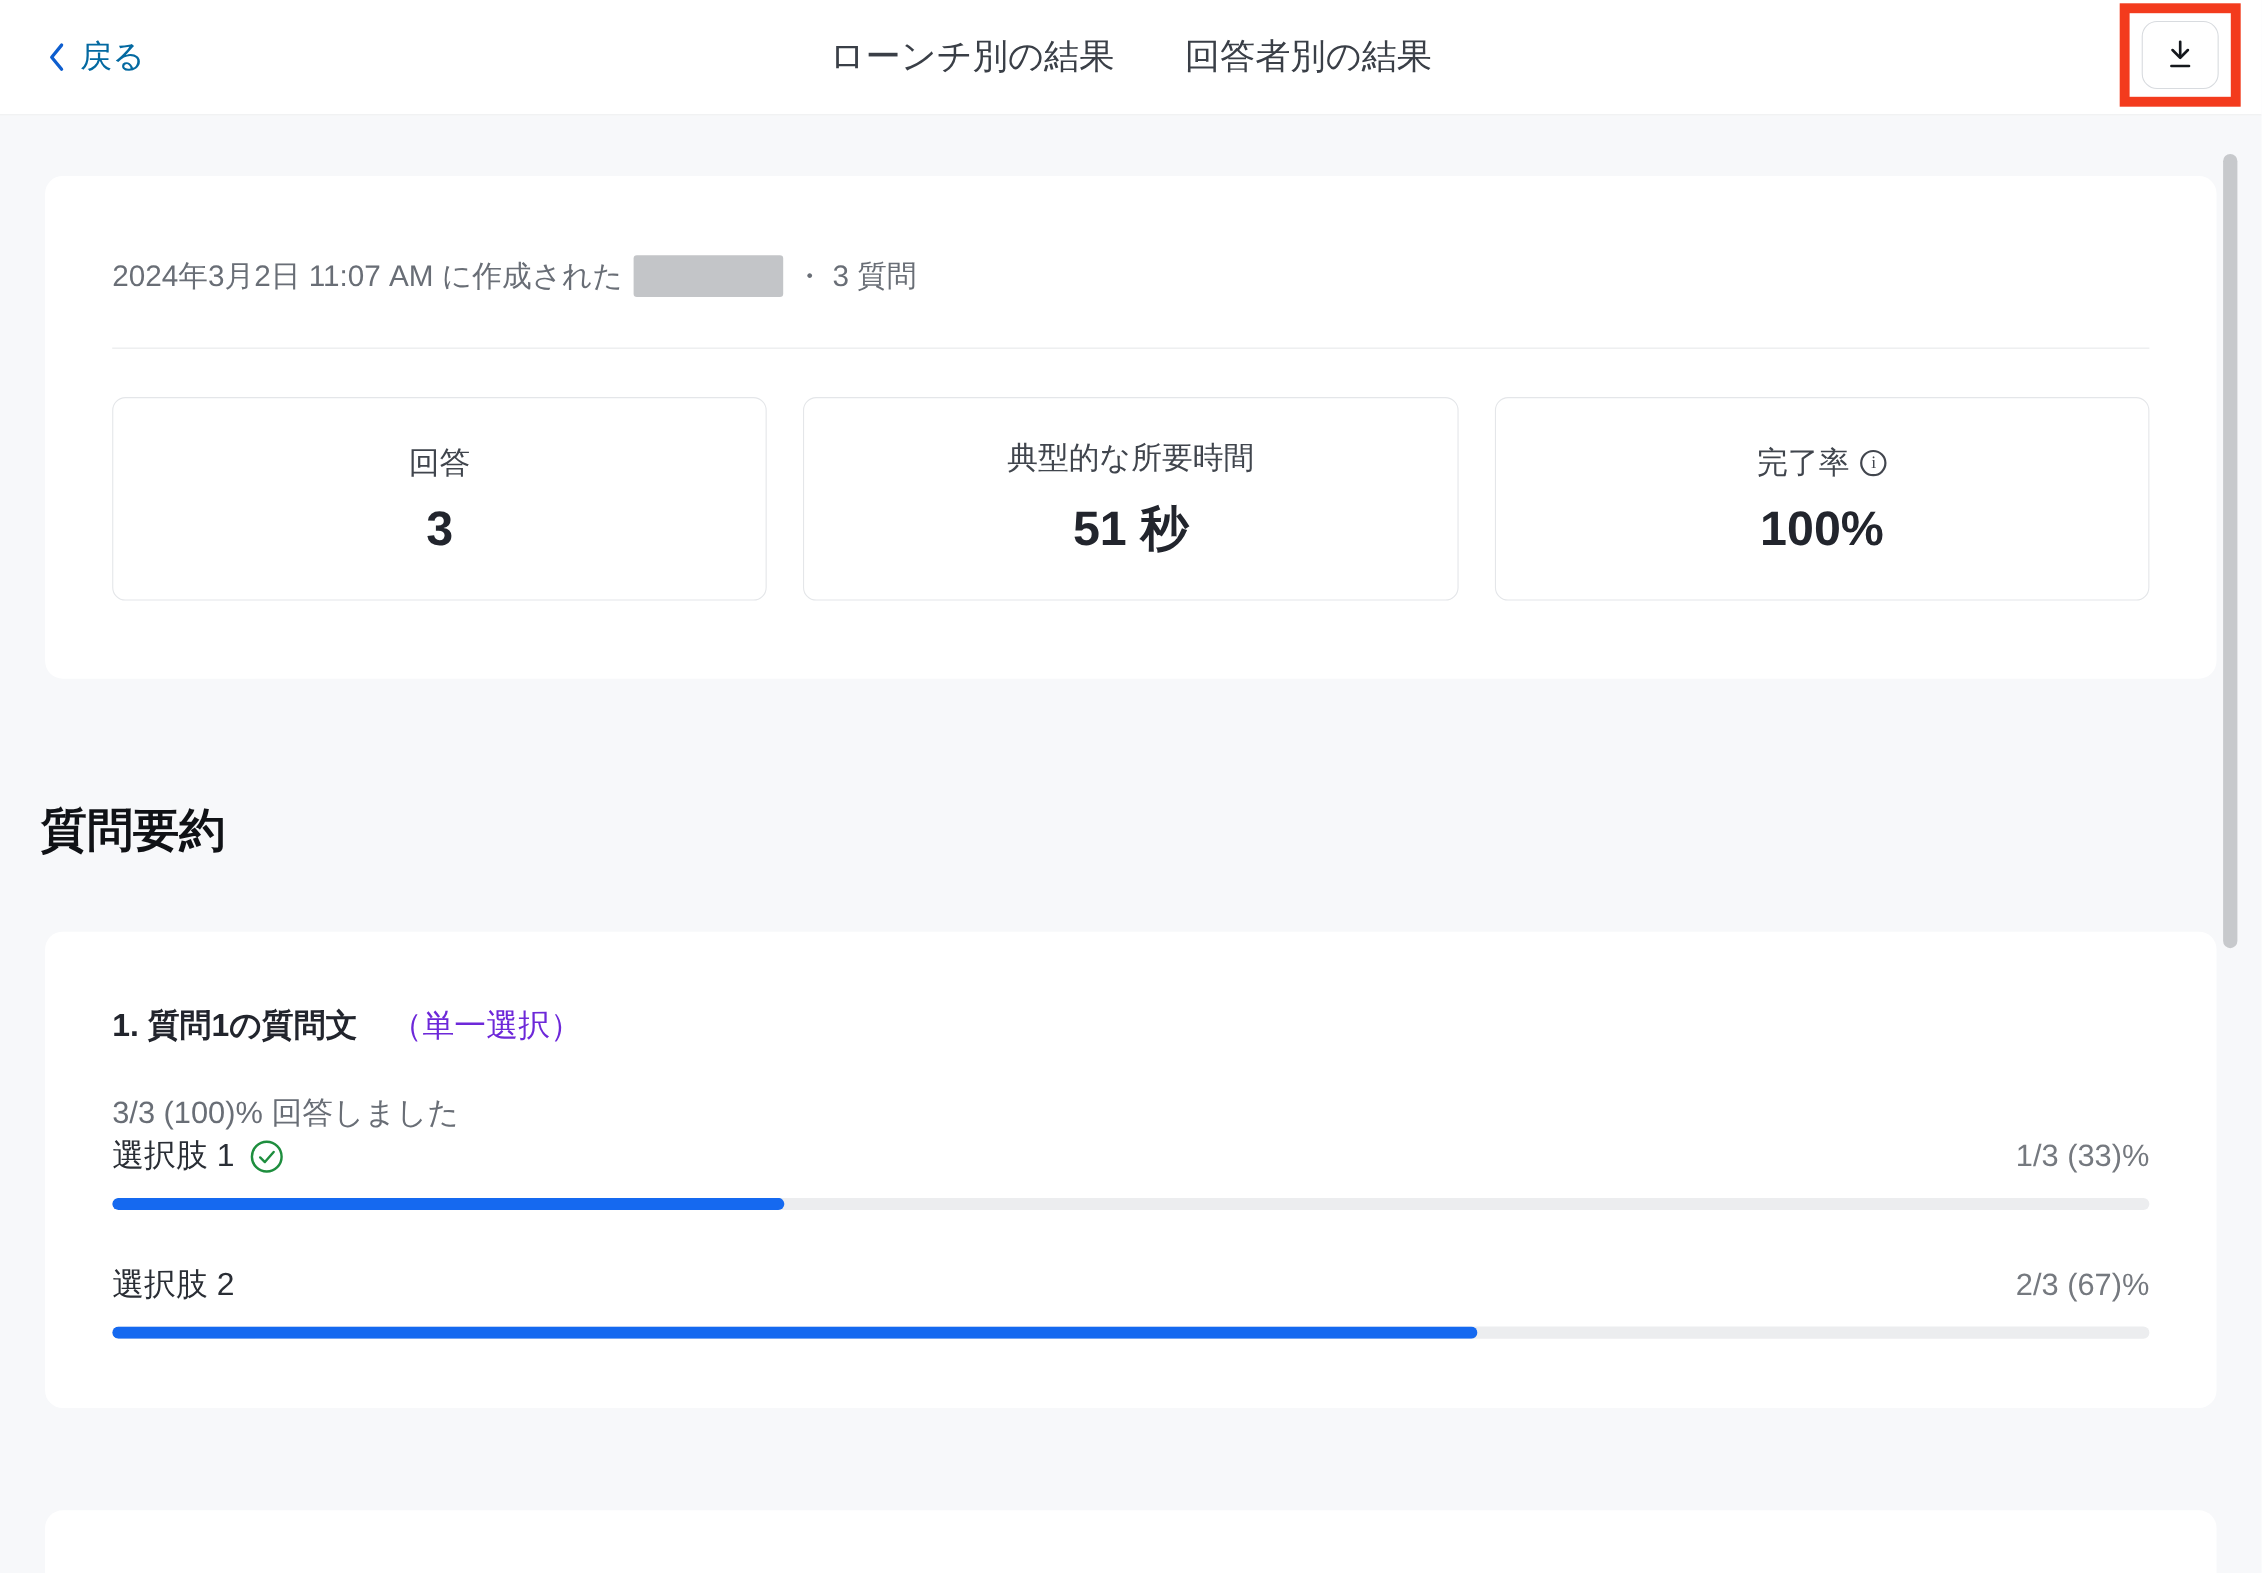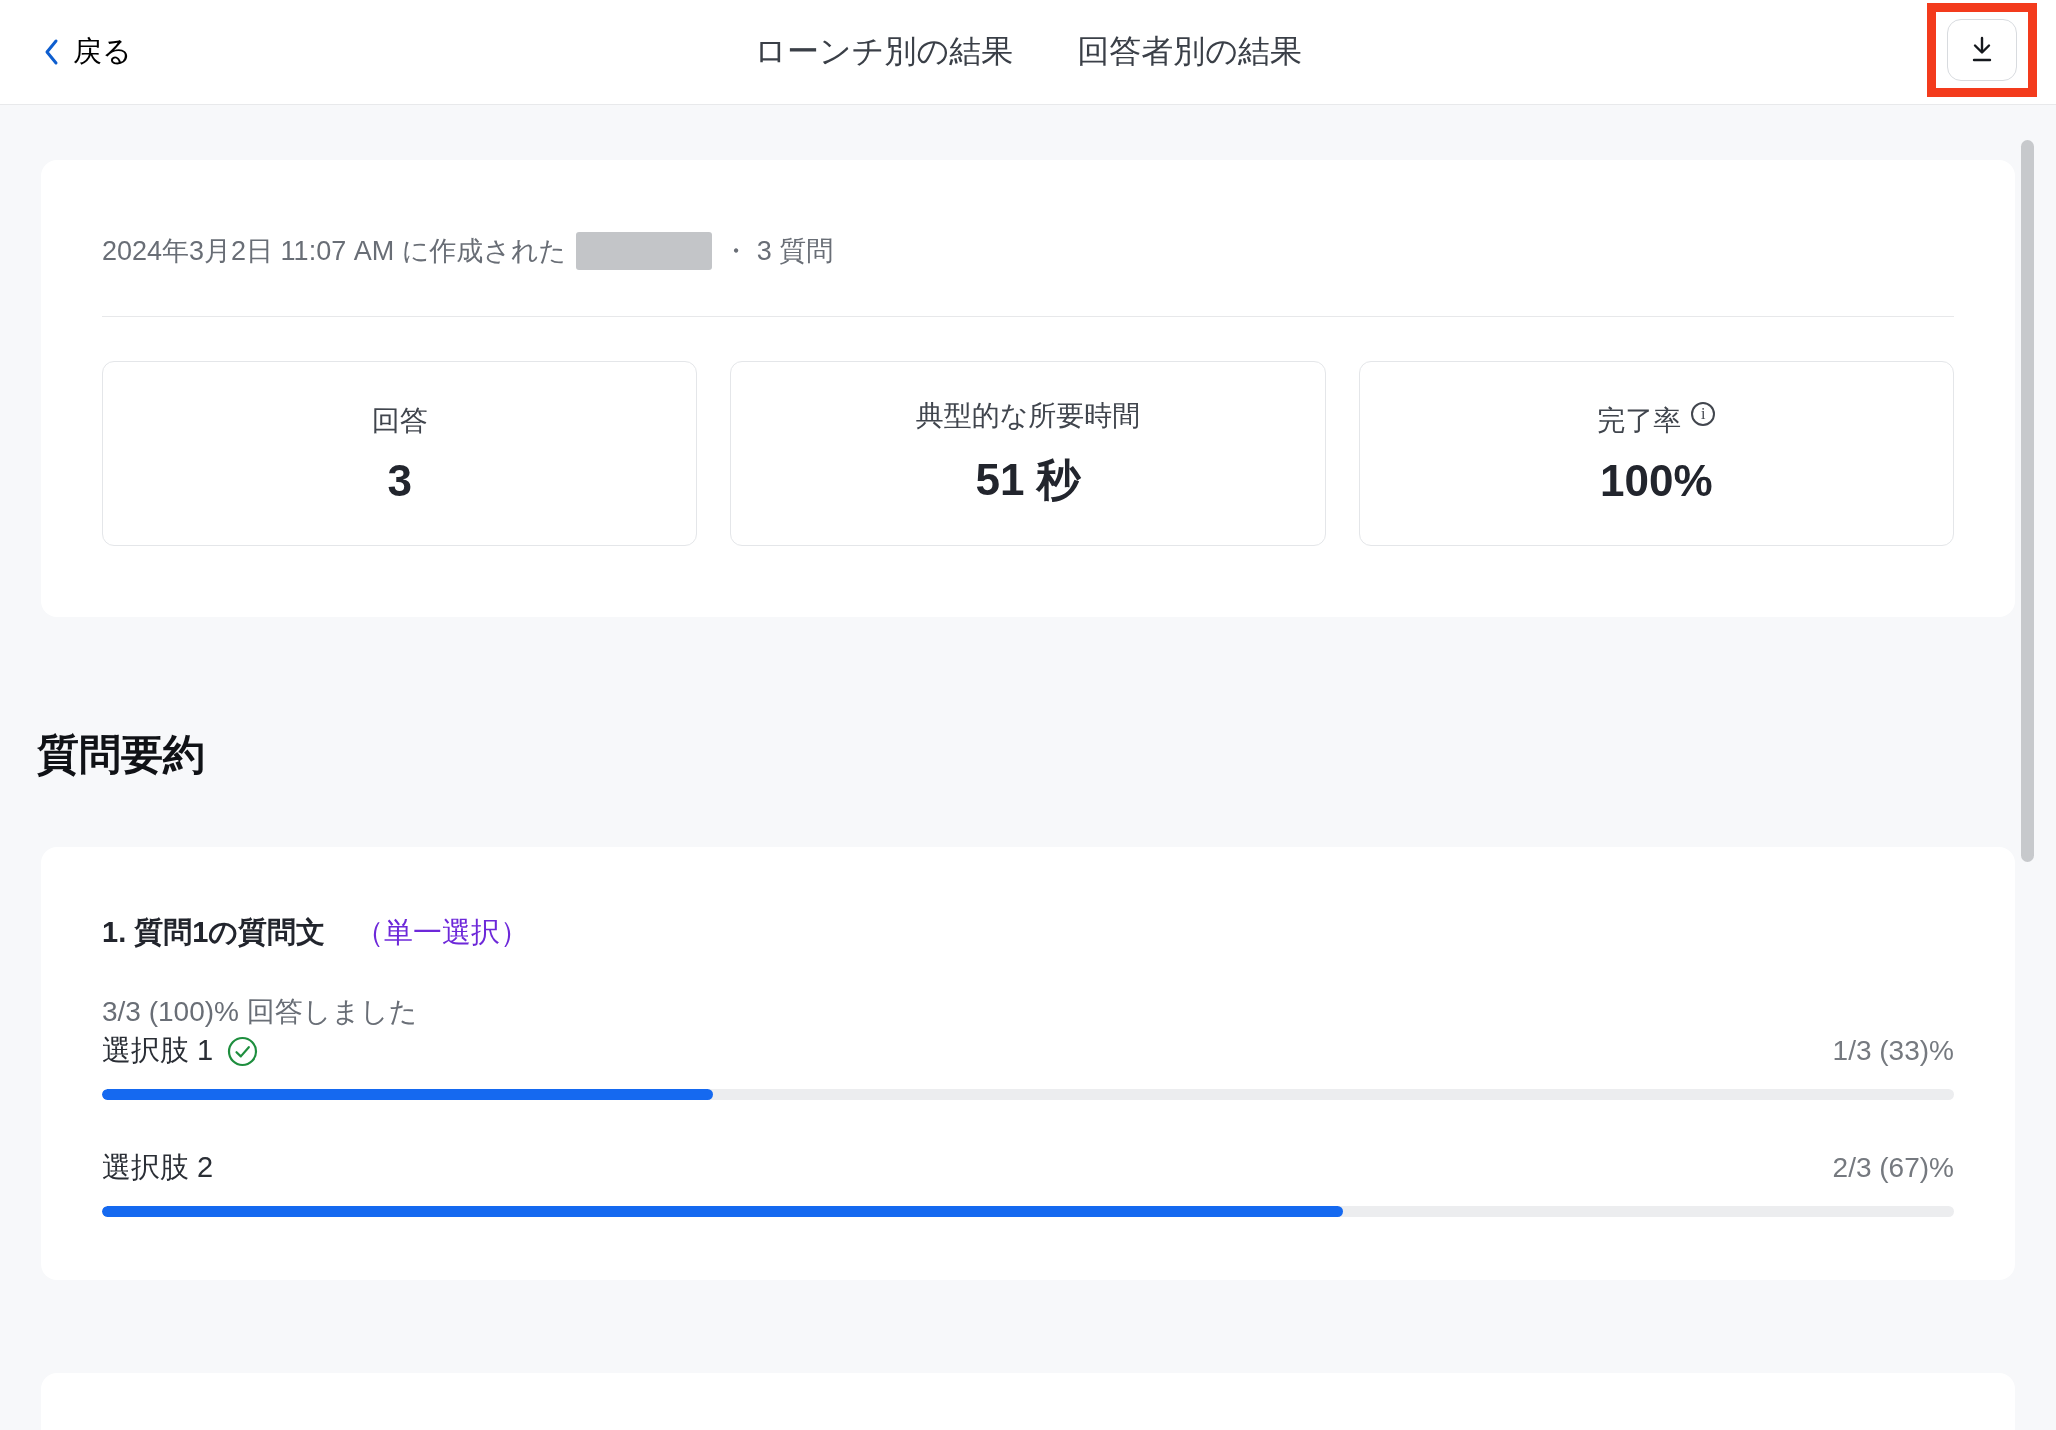--- a/index.html
+++ b/index.html
@@ -11,21 +11,21 @@
   }
   
   .header {
     position:relative; height:105px; background:#ffffff;
     border-bottom:1px solid #e8e9eb;
     display:flex; align-items:center;
   }
   .back-link {
     position:absolute; left:43px; top:0; height:100%;
     display:flex; align-items:center; gap:14px;
-    color:#000000; font-size:29px; cursor:pointer;
+    color:#0369a1; font-size:29px; cursor:pointer;
   }
   .back-link svg { display:block; }
   .tabs {
     position:absolute; left:50%; transform:translateX(-50%);
     height:100%; display:flex; gap:64px;
   }
   .tab {
     position:relative; height:100%; display:flex; align-items:center;
     font-size:32px; color:#3a3f47; cursor:pointer; white-space:nowrap;
   }
@@ -57,21 +57,21 @@
     margin-top:30px; font-size:27px; color:#696e76;
     display:flex; align-items:center; gap:10px;
   }
   .redacted { display:inline-block; width:136px; height:38px; background:#c3c5c8; border-radius:3px; }
   .overview-divider { margin-top:46px; height:1px; background:#e7e8ea; }
   .stats-row { margin-top:44px; display:flex; gap:33px; }
   .stat-card {
     flex:1; height:185px; background:#fff; border:1px solid #e4e6e9; border-radius:12px;
     display:flex; flex-direction:column; align-items:center; justify-content:center;
   }
-  .stat-label { font-size:28px; color:#40454d; display:flex; align-items:flex-start; gap:10px; }
+  .stat-label { font-size:28px; color:#40454d; display:flex; align-items:center; gap:10px; }
   .stat-value { margin-top:16px; font-size:44px; font-weight:bold; color:#22252d; }
   .info-icon {
     width:24px; height:24px; border:2px solid #42464e; border-radius:50%;
     display:inline-flex; align-items:center; justify-content:center;
     font-size:16px; color:#42464e; font-family:"Liberation Serif","DejaVu Serif",serif;
   }
   .section-heading { margin-top:110px; font-size:42px; font-weight:bold; color:#101216; margin-left:-4px; }
   .question-card { margin-top:64px; padding:66px 61px 0 61px; height:433px; }
   .question-card.partial { margin-top:93px; height:200px; }
   .q-title-row { display:flex; align-items:baseline; gap:30px; font-size:29px; }

